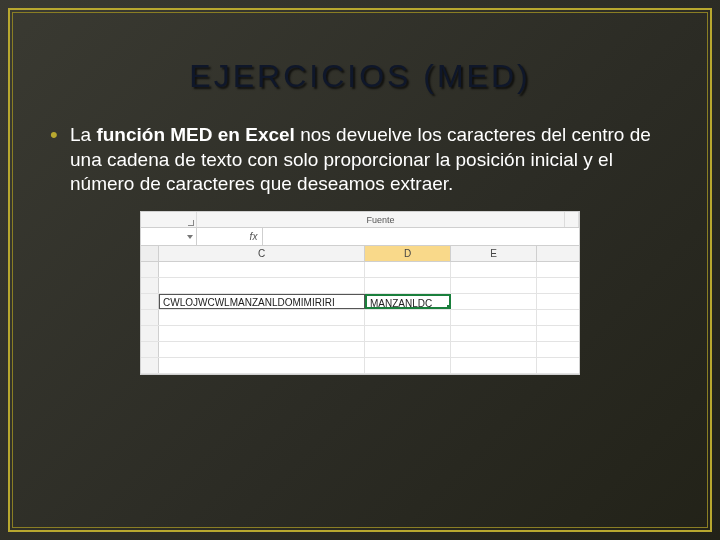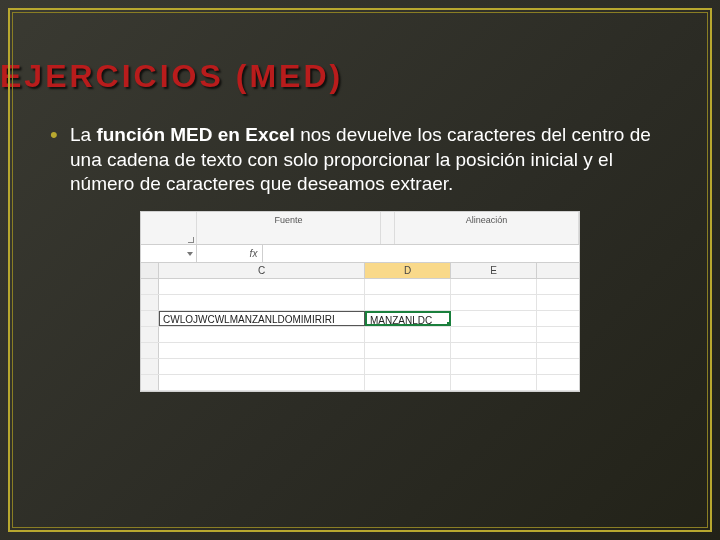--- a/index.html
+++ b/index.html
@@ -15,24 +15,25 @@
     position: absolute;
     inset: 8px;
     border: 2px solid #b8a82f;
   }
   .frame-inner {
     position: absolute;
     inset: 12px;
     border: 1px solid #8a7e24;
   }
   .title {
+    text-align: center;
     font-size: 32px;
     letter-spacing: 3px;
-    color: #b91c1c;
-    font-weight: 700;
+    color: #0f172a;
+    font-weight: 400;
     margin-top: 58px;
     text-shadow: 2px 2px 2px rgba(0,0,0,0.7);
   }
   .bullets {
     margin: 28px 50px 0 50px;
     list-style: none;
   }
   .bullets li {
     position: relative;
     padding-left: 20px;
@@ -56,21 +57,21 @@
     margin: 14px auto 0 auto;
     width: 440px;
     background: #fff;
     border: 1px solid #d0d0d0;
     font-family: "Segoe UI", Arial, sans-serif;
     color: #333;
     font-size: 10px;
   }
   .ribbon {
     display: flex;
-    height: 33px;
+    height: 16px;
     background: #f5f5f5;
     border-bottom: 1px solid #cfcfcf;
   }
   .ribbon .spacer1 { width: 56px; border-right: 1px solid #dcdcdc; position: relative; }
   .ribbon .sec { flex: 1; text-align: center; border-right: 1px solid #dcdcdc; color: #555; font-size: 9px; line-height: 16px; }
   .ribbon .spacer2 { width: 14px; border-right: 1px solid #dcdcdc; }
   .exp-icon { position: absolute; right: 2px; bottom: 1px; width: 6px; height: 6px; border-right: 1px solid #888; border-bottom: 1px solid #888; }
   .fbar {
     display: flex;
     height: 18px;
@@ -155,21 +156,20 @@
   </li>
 </ul>
 
 <div class="excel-wrap">
   <div class="ribbon">
     <div class="spacer1">
         <span class="exp-icon"></span>
       </div>
     <div class="sec">Fuente</div>
     <div class="spacer2"></div>
-    <div class="sec">Alineación</div>
   </div>
   <div class="fbar">
     <div class="namebox">
         <span></span>
       </div>
     <div class="fxcell">fx</div>
   </div>
   <div class="colhdrs">
     <div class="rowhdr-gap"></div>
     <div class="colh colC">C</div>

